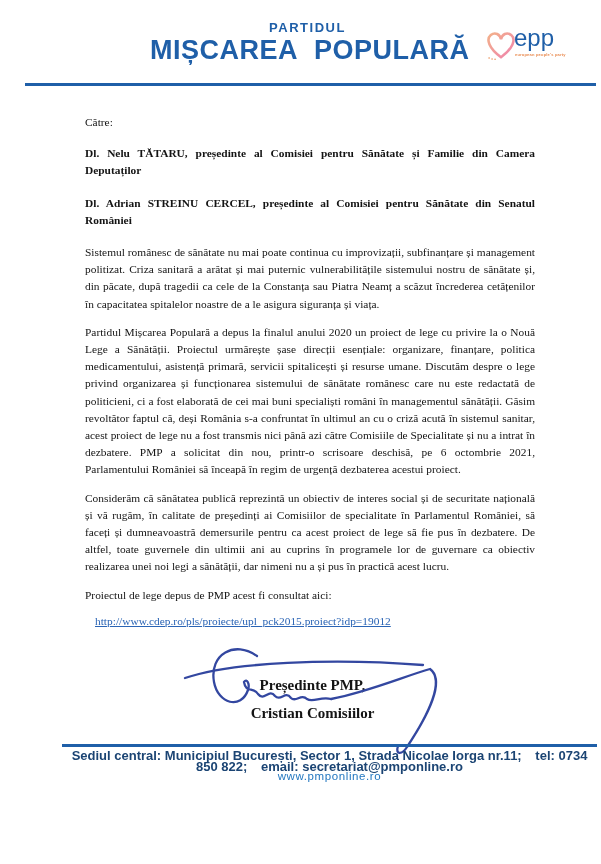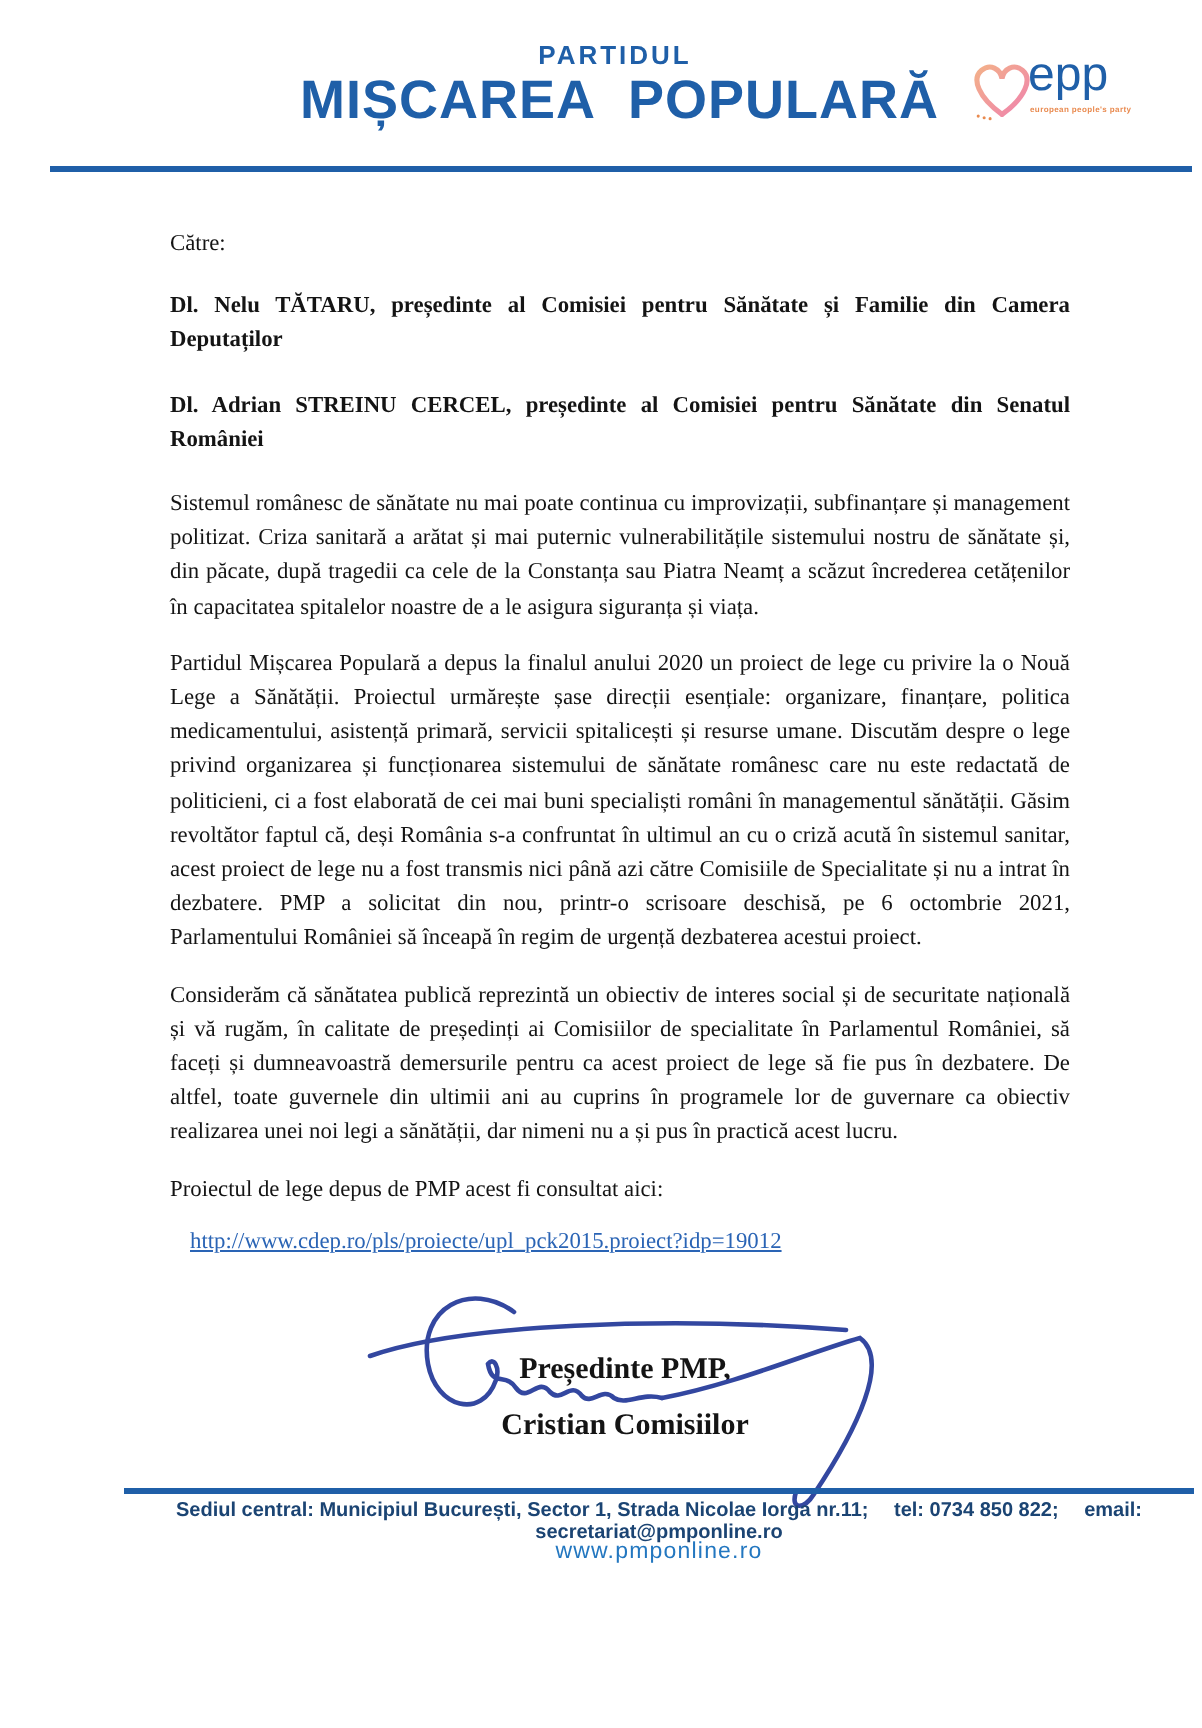--- a/index.html
+++ b/index.html
@@ -65,21 +65,21 @@
   .signature-block .sig-name{margin-top:11px;}
   .signature-ink{position:absolute;left:183px;top:642px;pointer-events:none;}
   
   .footer-rule{
     position:absolute;left:62px;top:744px;width:535px;height:3px;
     background:#1f5fa8;
   }
   .footer-text{
     position:absolute;left:62px;top:751px;width:535px;text-align:center;
     font-family:"Liberation Sans", sans-serif;
-    font-size:10px;font-weight:700;color:#1b4473;line-height:10.5px;
+    font-size:13px;font-weight:700;color:#1b4473;line-height:10.5px;
   }
   .footer-text .sep{display:inline-block;width:10px;}
   .footer-site{
     position:absolute;left:62px;top:770px;width:535px;text-align:center;
     font-family:"Liberation Sans", sans-serif;
     font-size:11.5px;font-weight:400;letter-spacing:0.6px;color:#2377c0;
   }
 </style>
 </head>
 <body>

